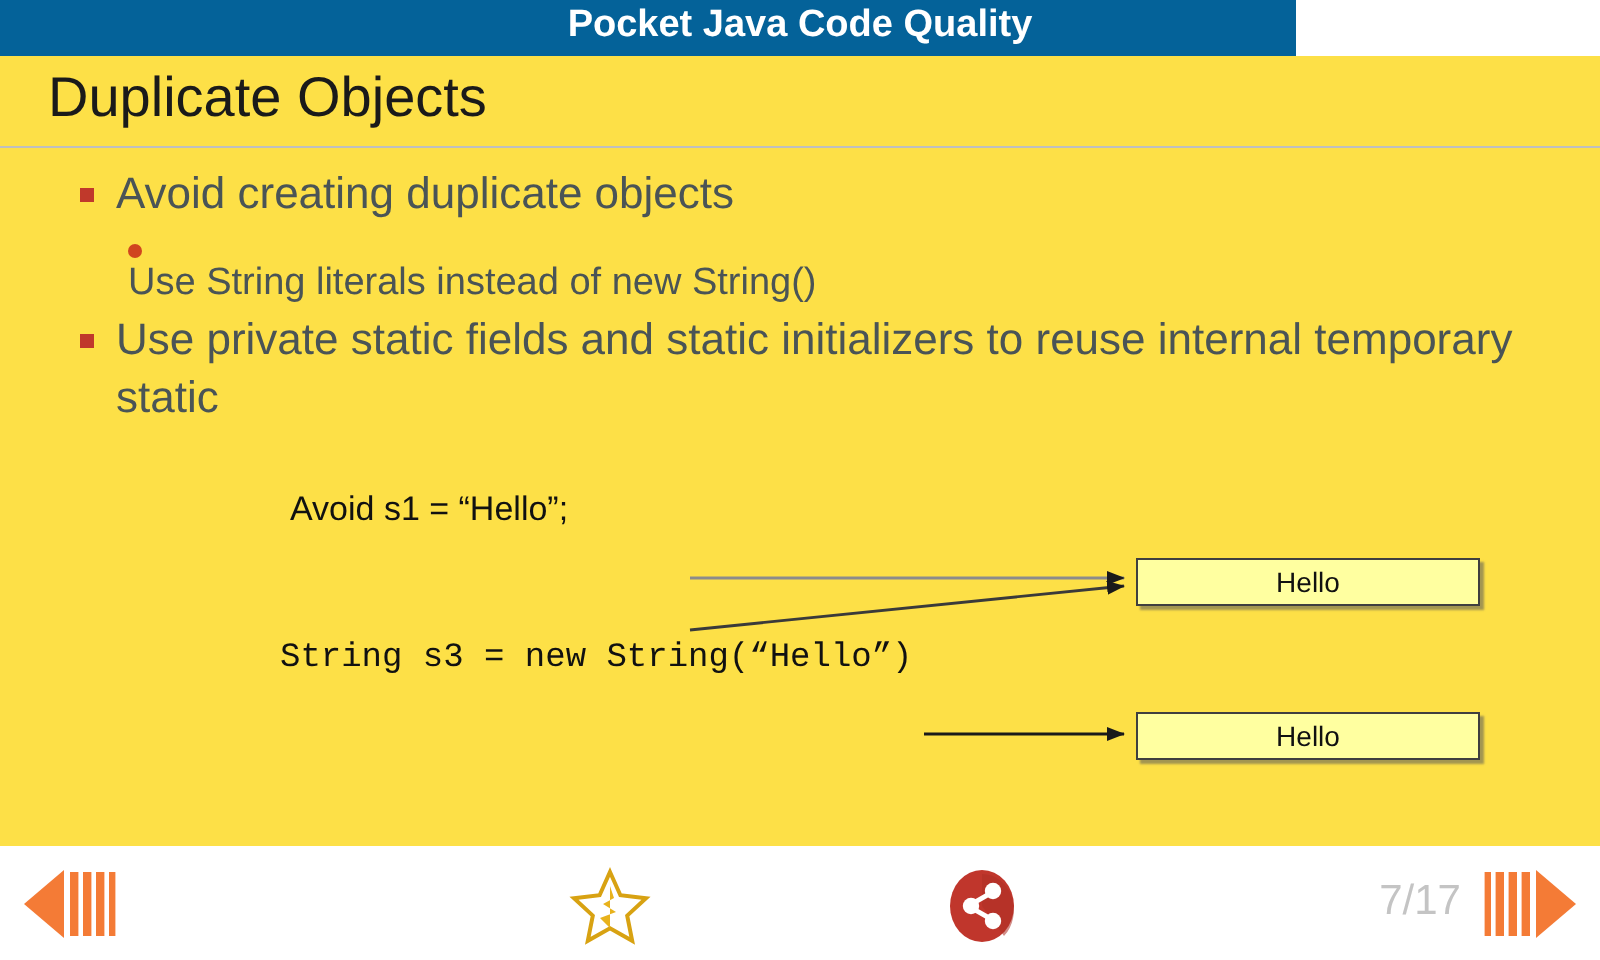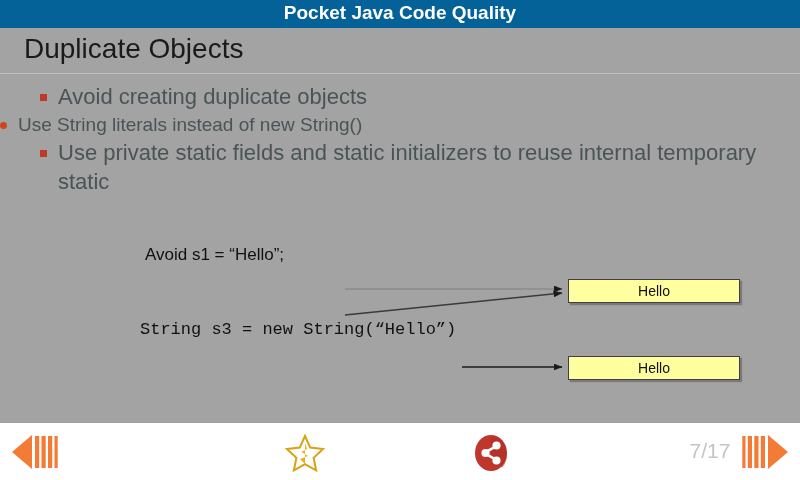--- a/index.html
+++ b/index.html
@@ -13,21 +13,21 @@
     height: 480px;
     overflow: hidden;
     font-family: "Liberation Sans", sans-serif;
     position: relative;
   }
 
   
   #app-header {
     position: absolute;
     left: 0; top: 0;
-    width: 800px;
+    width: 648px;
     height: 28px;
     background: #046299;
     overflow: hidden;
   }
   #app-header-title {
     position: absolute;
     left: 0;
     top: 2px;
     width: 800px;
     text-align: center;
@@ -39,21 +39,21 @@
     white-space: nowrap;
   }
 
   
   #slide {
     position: absolute;
     left: 0;
     top: 28px;
     width: 800px;
     height: 395px;
-    background: #a3a3a3;
+    background: #fde047;
     overflow: hidden;
   }
 
   #slide-title {
     position: absolute;
     left: 24px;
     top: 3px;
     font-size: 28px;
     color: #1a1a1a;
     font-weight: normal;
@@ -79,21 +79,23 @@
   }
   .bullet-row {
     display: flex;
     align-items: flex-start;
   }
   .bullet-row.level-1 {
     padding-left: 40px;
     margin-bottom: 1px;
   }
   .bullet-row.level-2 {
+    padding-left: 64px;
     margin-bottom: 1px;
+    flex-direction: column;
   }
   .marker-sq {
     flex: 0 0 auto;
     width: 7px;
     height: 7px;
     background: #c0392b;
     margin-top: 12px;
     margin-right: 11px;
   }
   .marker-dot {

